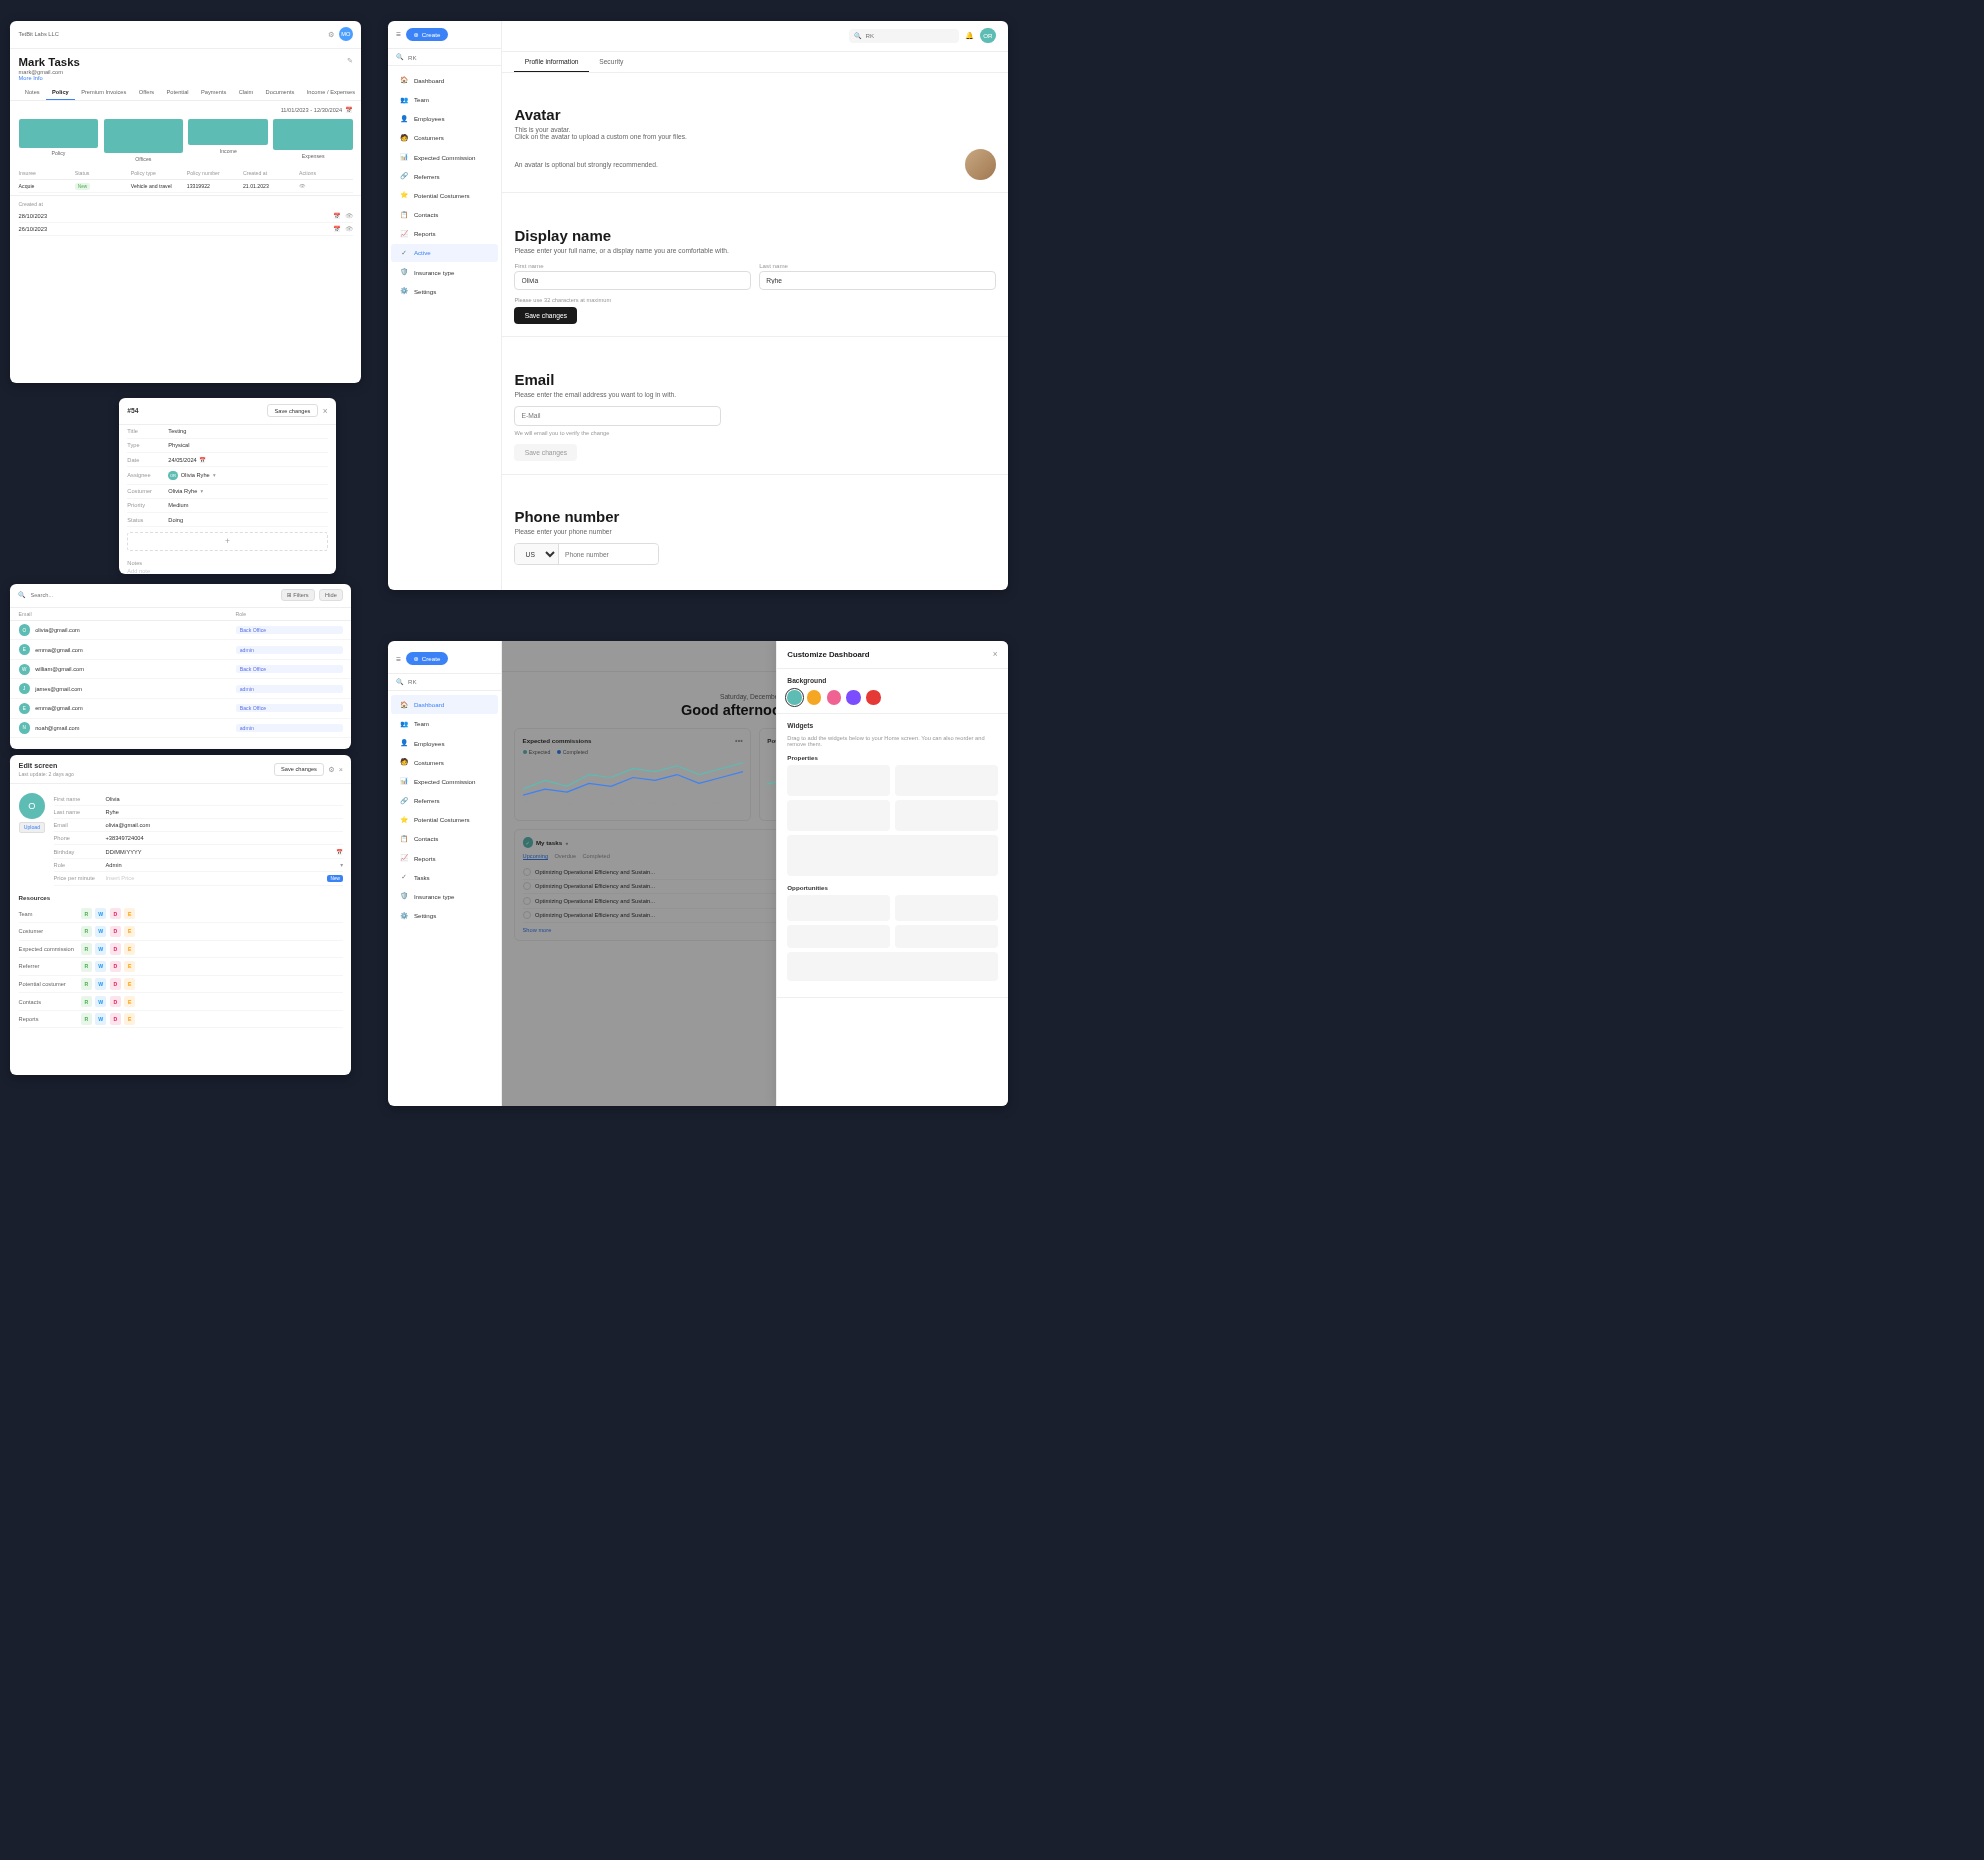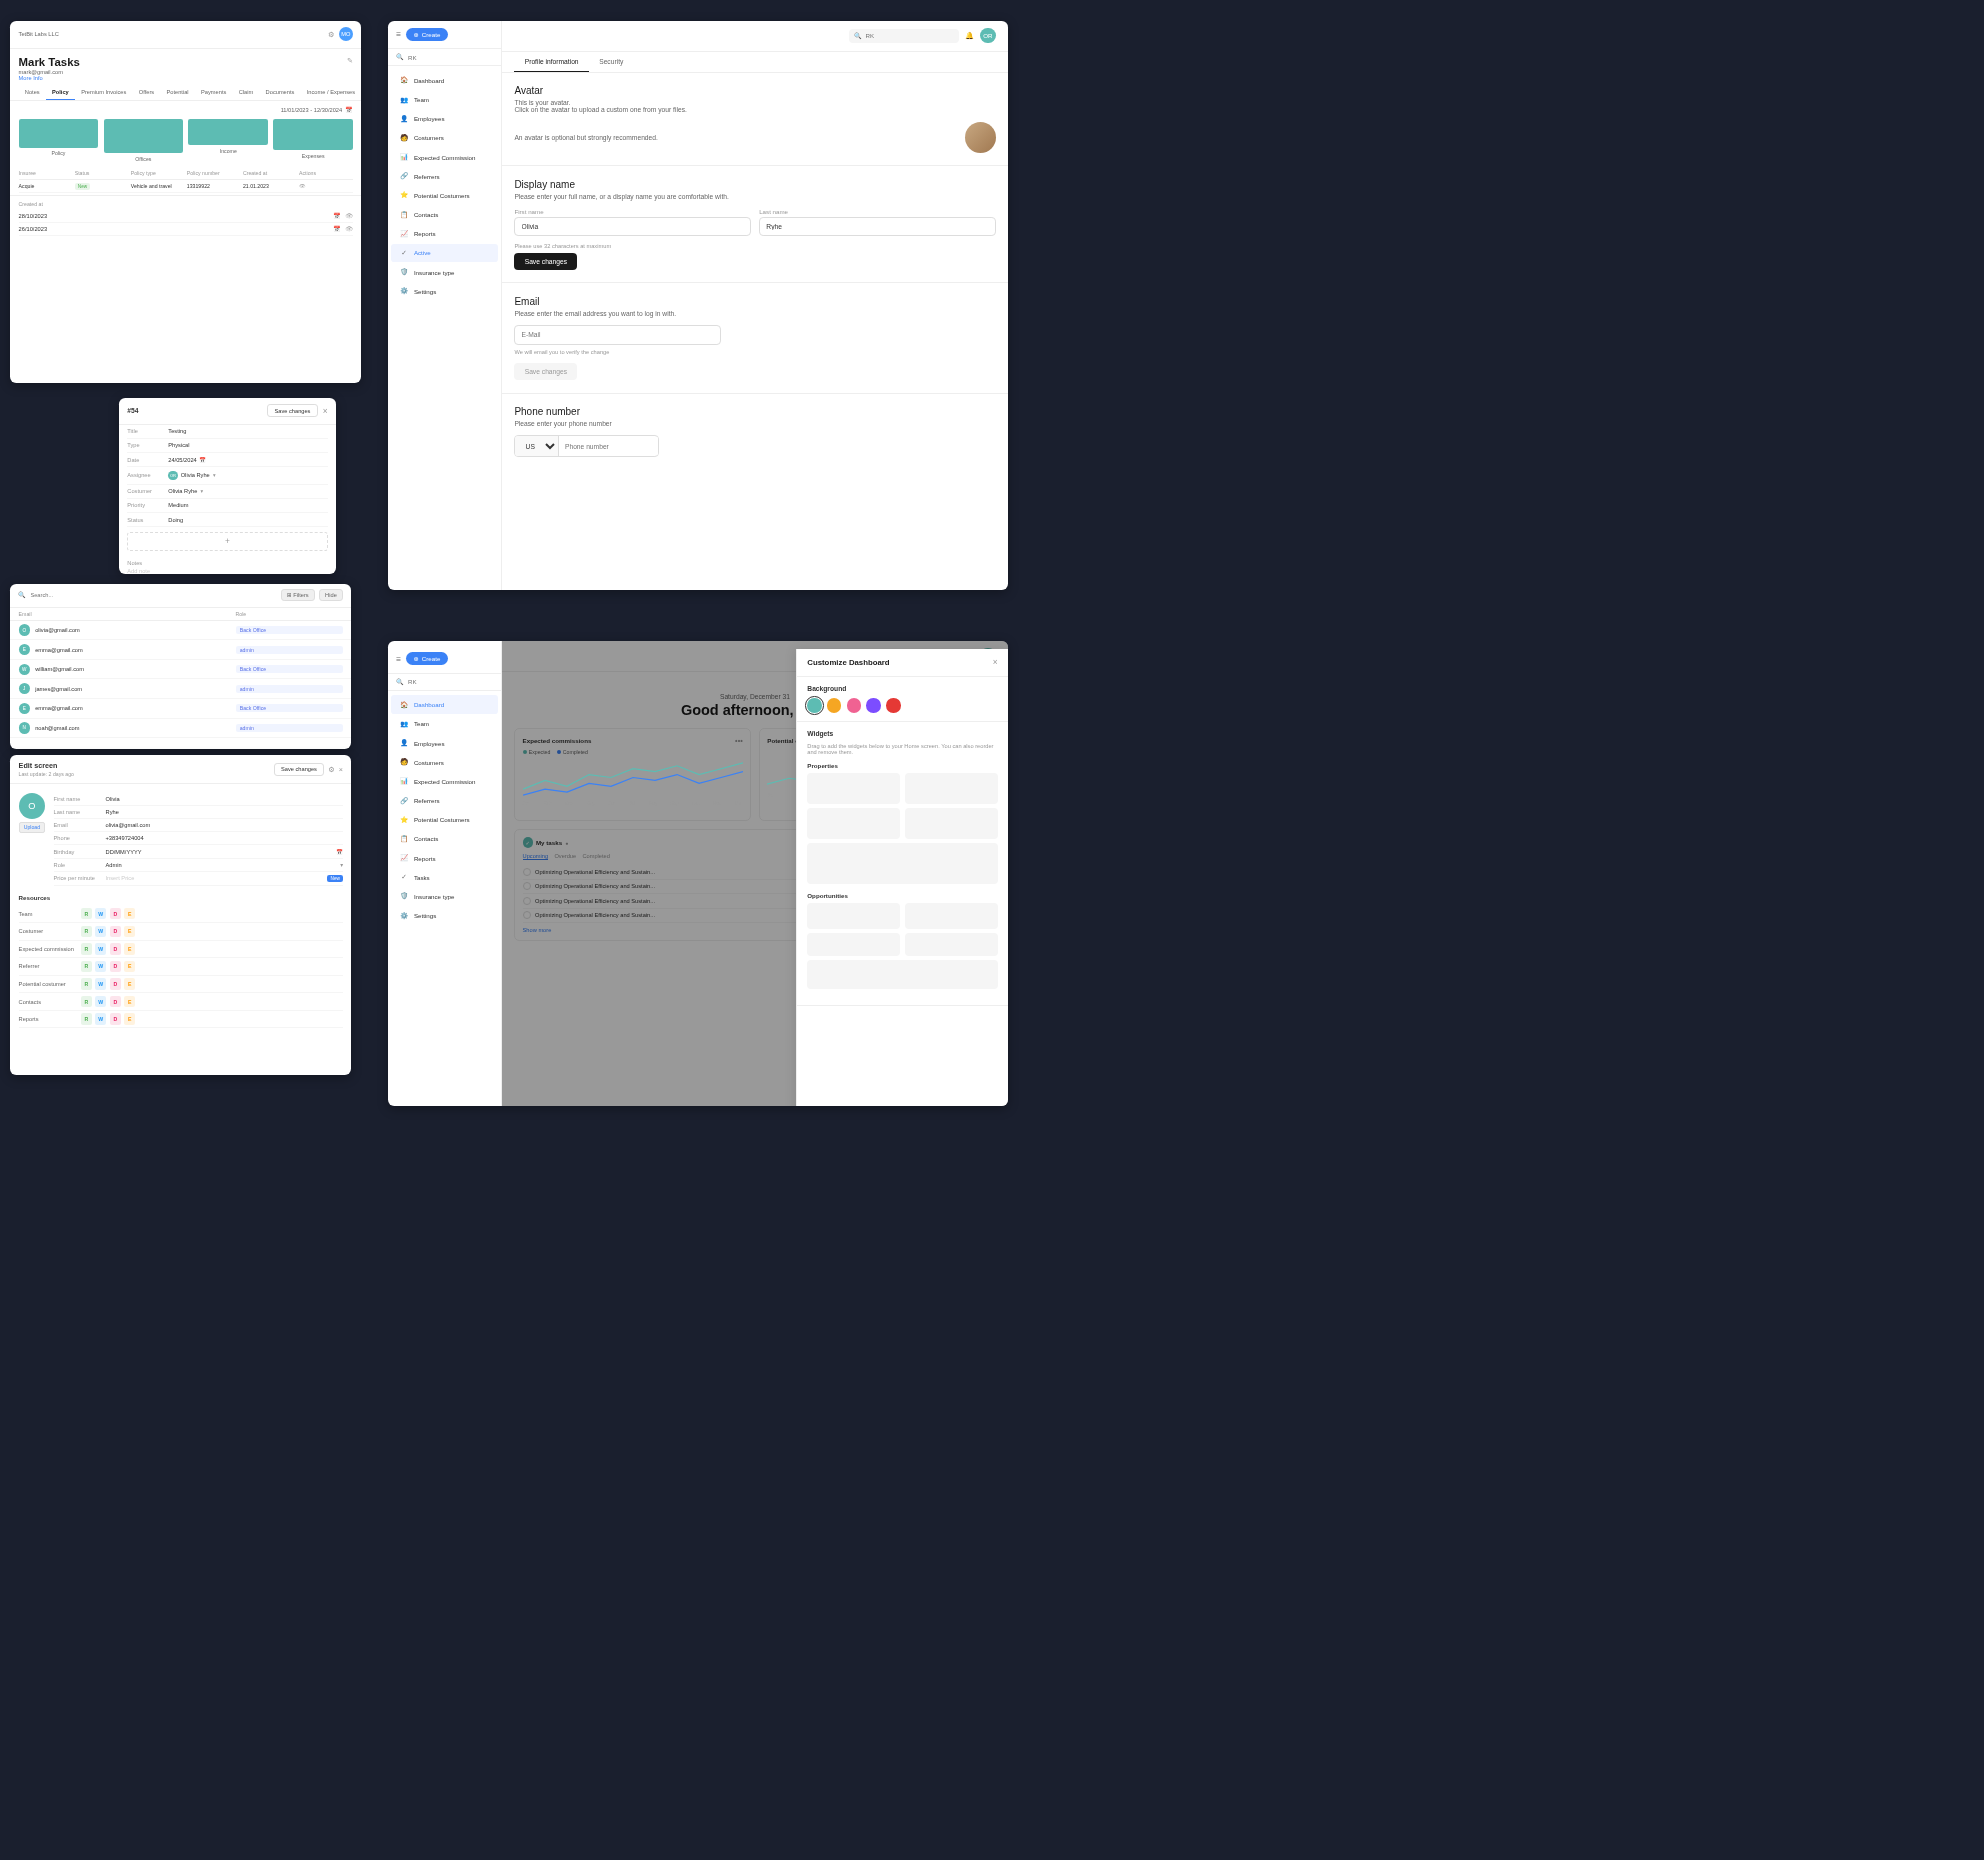--- a/index.html
+++ b/index.html
@@ -186,21 +186,21 @@
     .sidebar-item-label { font-size: 6.2px; color: #333; }
     .sidebar-item.active .sidebar-item-label { color: #3b82f6; font-weight: 500; }
     .profile-main { flex: 1; overflow-y: auto; }
     .profile-header-bar { display: flex; align-items: center; justify-content: space-between; padding: 7.2px 12.4px; border-bottom: 0.5px solid #eee; }
     .profile-header-right { display: flex; align-items: center; gap: 6.2px; }
     .profile-avatar-header { width: 15.5px; height: 15.5px; border-radius: 50%; background: #5dbcb3; display: flex; align-items: center; justify-content: center; color: #fff; font-size: 6.2px; }
     .profile-tabs { display: flex; gap: 0; padding: 0 12.4px; border-bottom: 0.5px solid #eee; }
     .profile-tab { padding: 6.2px 10.3px; font-size: 6.7px; color: #666; cursor: pointer; border-bottom: 1px solid transparent; }
     .profile-tab.active { color: #1a1a1a; border-bottom-color: #1a1a1a; font-weight: 500; }
     .profile-section { padding: 12.4px; border-bottom: 0.5px solid #eee; }
-    .profile-section-title { font-size: 10px; font-weight: 400; color: #1a1a1a; margin-bottom: 3.1px; }
+    .profile-section-title { font-size: 15px; font-weight: 700; color: #1a1a1a; margin-bottom: 3.1px; margin-top: 21px; }
     .profile-section-desc { font-size: 6.7px; color: #666; margin-bottom: 8.3px; }
     .avatar-section { display: flex; align-items: center; justify-content: space-between; }
     .avatar-placeholder { width: 31px; height: 31px; border-radius: 50%; background: linear-gradient(135deg, #c8a882, #a07850); }
     .optional-text { font-size: 6.7px; color: #666; }
     .profile-input-row { display: flex; gap: 8.3px; margin-bottom: 6.2px; }
     .profile-input-group { flex: 1; }
     .profile-input-label { font-size: 6.2px; color: #999; margin-bottom: 2.1px; }
     .profile-input { width: 100%; border: 0.5px solid #ddd; border-radius: 4.1px; padding: 5.2px 6.2px; font-size: 6.7px; color: #333; outline: none; }
     .char-limit { font-size: 5.7px; color: #999; margin-bottom: 4.1px; }
     .save-changes-btn { background: #1a1a1a; color: #fff; border: none; border-radius: 4.1px; padding: 5.2px 10.3px; font-size: 6.7px; cursor: pointer; }
@@ -244,23 +244,23 @@
     .tasks-tab.active { color: #3b82f6; font-weight: 500; border-bottom: 0.5px solid #3b82f6; }
     .task-item { display: flex; align-items: center; gap: 4.1px; padding: 2.6px 0; border-bottom: 0.5px solid #f5f5f5; }
     .task-check { width: 8.3px; height: 8.3px; border-radius: 50%; border: 0.8px solid #ddd; flex-shrink: 0; }
     .task-text { font-size: 5.7px; color: #333; flex: 1; white-space: nowrap; overflow: hidden; text-overflow: ellipsis; }
     .task-tag { background: #e8f5e9; color: #4caf50; padding: 1px 4.1px; border-radius: 2.1px; font-size: 5.2px; white-space: nowrap; }
     .show-more-link { font-size: 5.7px; color: #3b82f6; cursor: pointer; margin-top: 4.1px; }
 
     
     .customize-panel {
       position: absolute;
-      top: 8px;
+      top: 0;
       right: 0;
-      width: 212px;
+      width: 232px;
       height: 100%;
       background: #fff;
       border-left: 0.5px solid #eee;
       box-shadow: -2.1px 0 10.3px rgba(0,0,0,0.1);
       overflow-y: auto;
     }
     .customize-header { display: flex; align-items: center; justify-content: space-between; padding: 8.3px 10.3px; border-bottom: 0.5px solid #eee; }
     .customize-title { font-size: 7.8px; font-weight: 600; color: #1a1a1a; }
     .customize-close { font-size: 8.3px; color: #999; cursor: pointer; }
     .customize-section { padding: 8.3px 10.3px; border-bottom: 0.5px solid #eee; }

